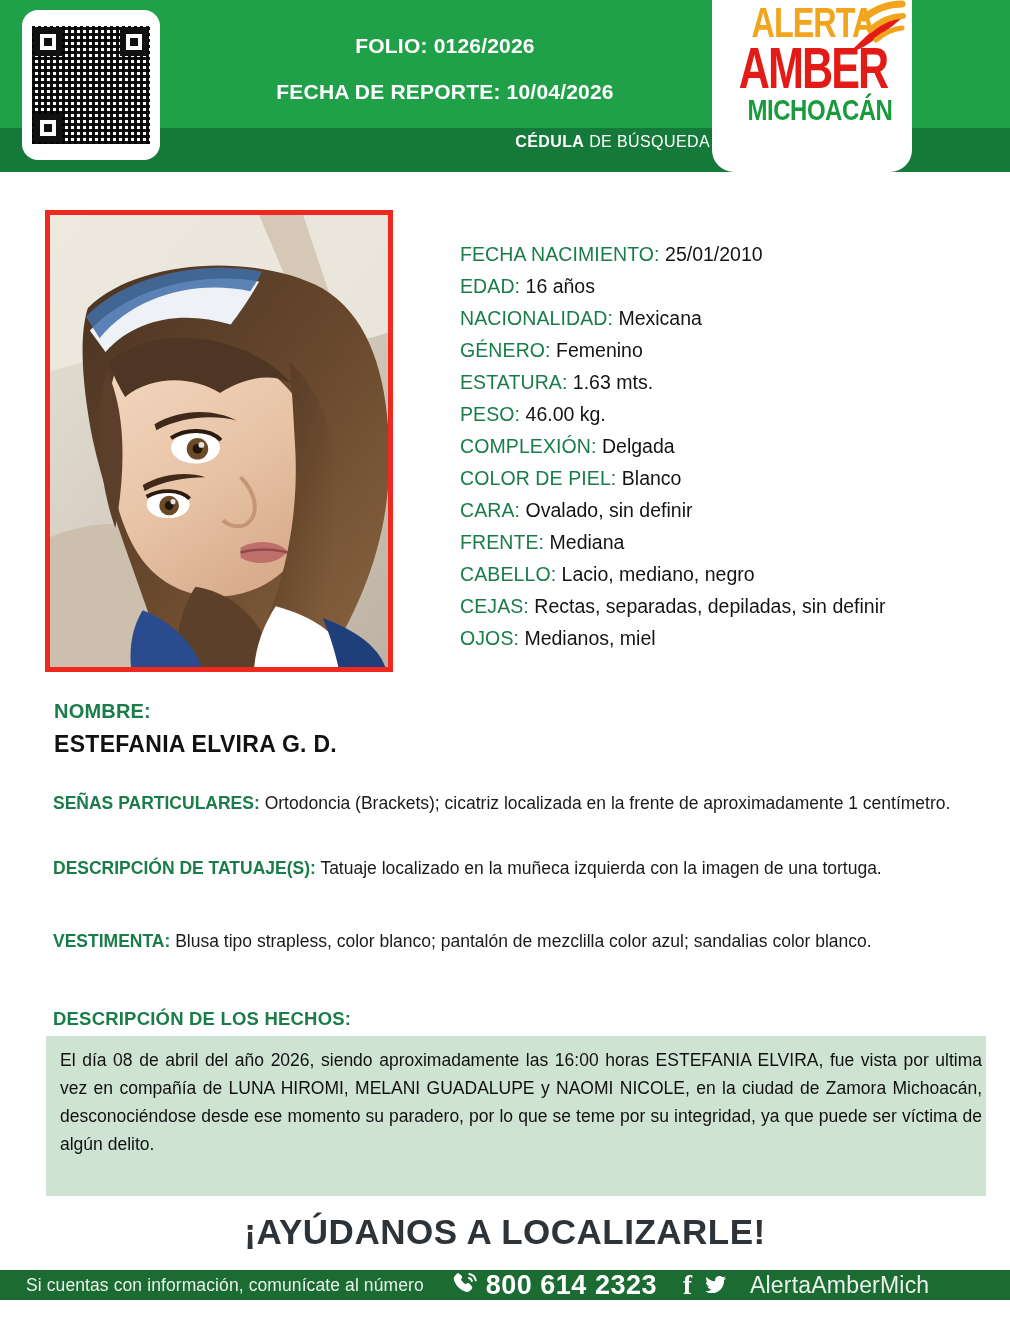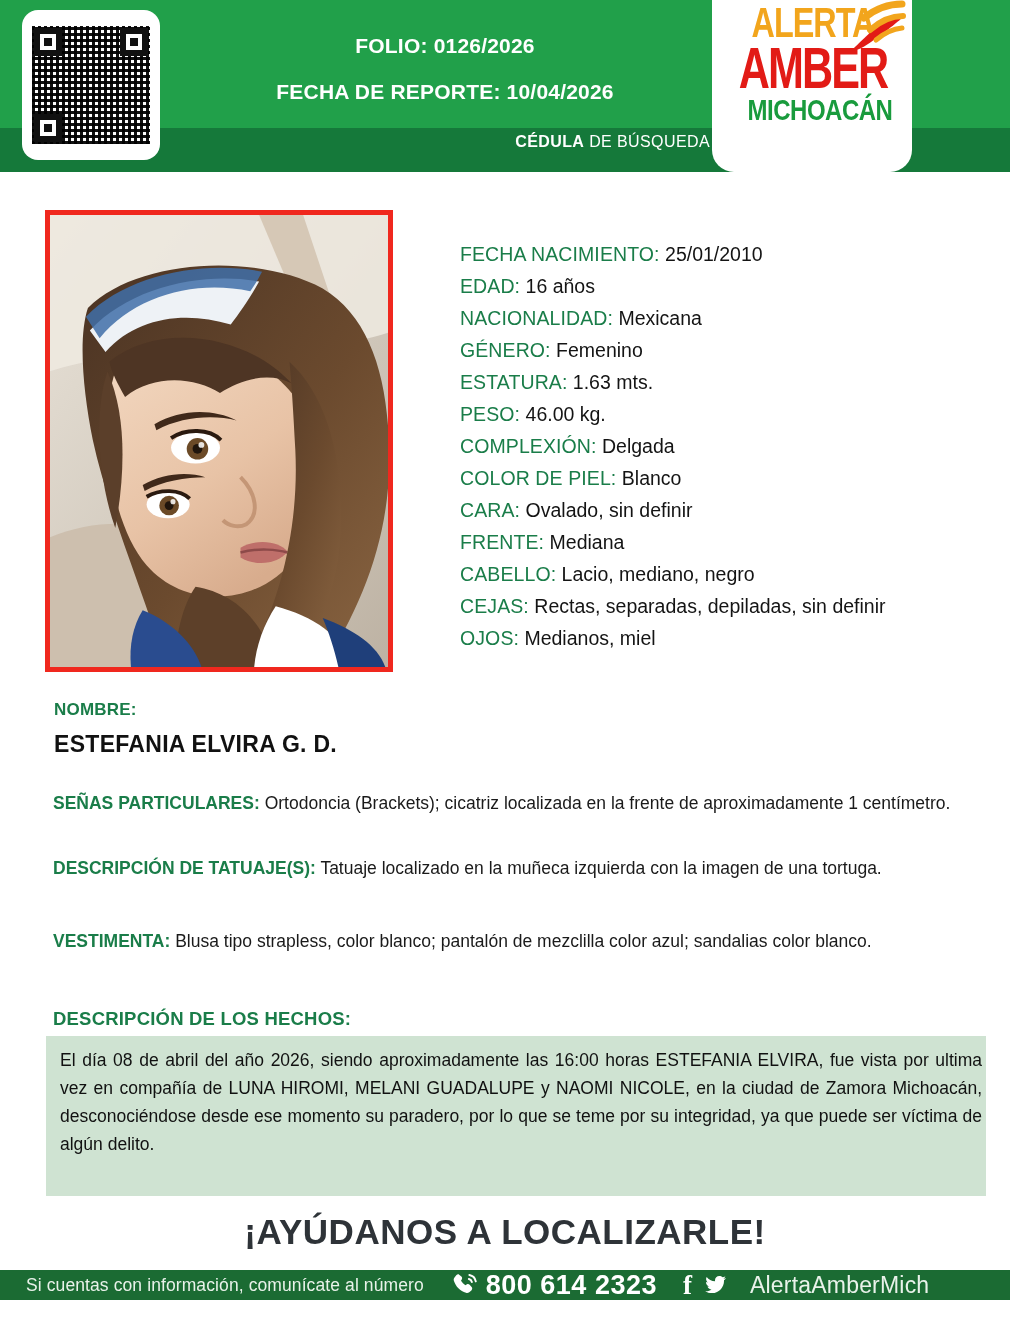--- a/index.html
+++ b/index.html
@@ -196,21 +196,21 @@
     letter-spacing: 0.1px;
     margin-top: 28px;
   }
   .detail-value { color: #141414; }
 
   
   .nombre-label {
     position: absolute;
     left: 54px;
     top: 700px;
-    font-size: 17px;
+    font-size: 20px;
     font-weight: bold;
     color: #1A7D49;
     letter-spacing: 0.2px;
   }
   .nombre-value {
     position: absolute;
     left: 54px;
     top: 731px;
     font-size: 23px;
     font-weight: bold;
@@ -287,21 +287,21 @@
     align-items: center;
   }
   .footer-text {
     margin-left: 26px;
     color: #E9F2EA;
     font-size: 17.5px;
     letter-spacing: 0.1px;
   }
   .footer-phone-wrap {
     display: flex;
-    align-items: flex-end;
+    align-items: flex-start;
     margin-left: 26px;
   }
   .footer-phone {
     color: #ffffff;
     font-size: 27px;
     font-weight: bold;
     letter-spacing: 0.5px;
     margin-left: 6px;
   }
   .footer-social {

